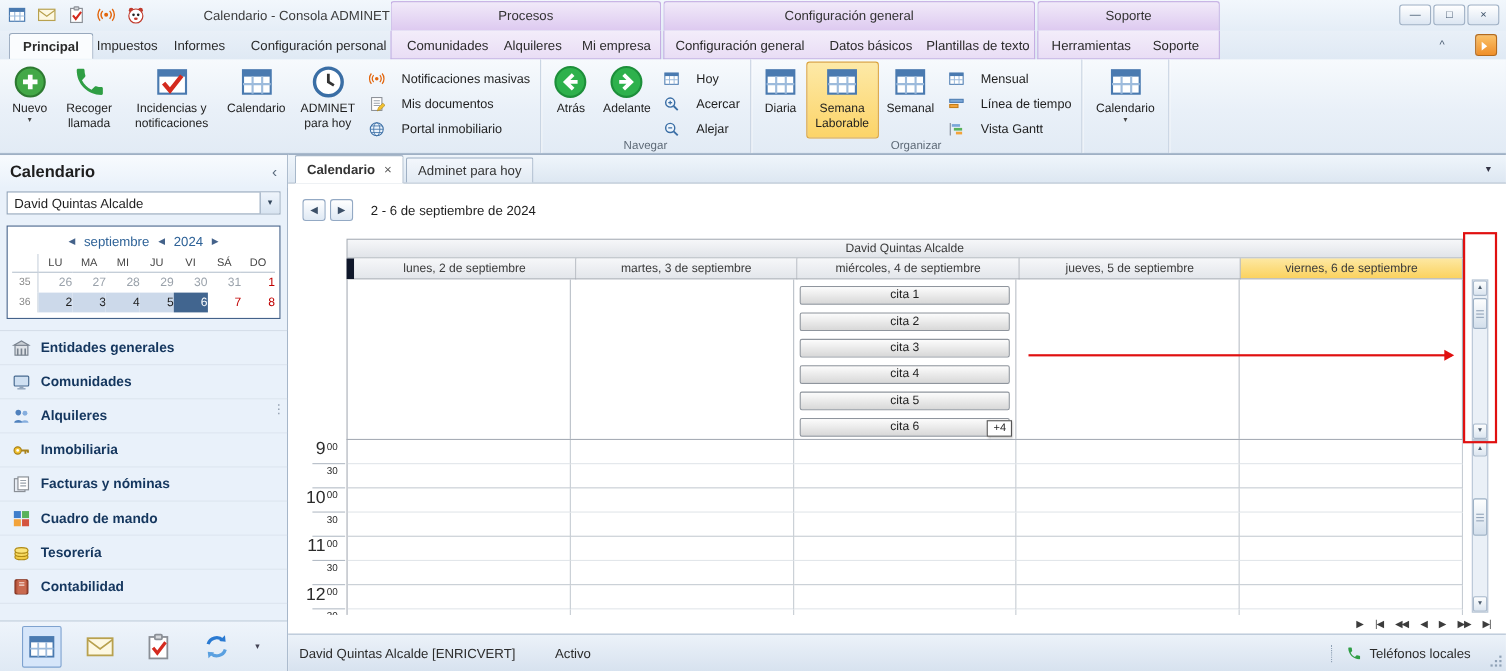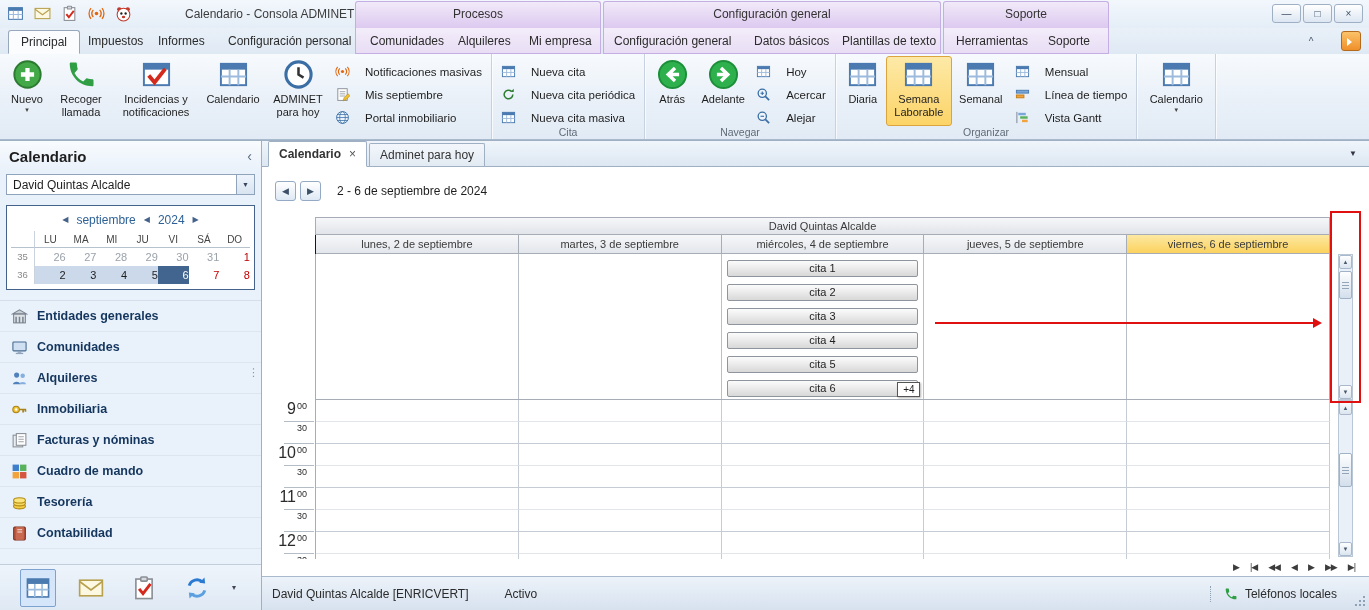--- a/index.html
+++ b/index.html
@@ -16,21 +16,21 @@
   .ctxhdr{position:absolute;top:1px;height:27px;border-radius:3px 3px 0 0;background:linear-gradient(#f1eaf9,#ddc9f0);border:1px solid #c5aee3;border-bottom:none;text-align:center;font-size:12px;color:#333;line-height:25px;overflow:hidden}
   .ctx-procesos{left:355px;width:246px}
   .ctx-configuracion{left:603px;width:338px}
   .ctx-soporte{left:943px;width:166px}
 
   
   .tabrow{position:absolute;top:28px;left:0;width:100%;height:26px;background:linear-gradient(#e9f0f8,#dfe9f4)}
   .ctxzone{position:absolute;top:0;height:26px;background:linear-gradient(#f3edfa,#e9ddf5);border:1px solid #c5aee3;border-top:none}
   .z-procesos{left:355px;width:246px}.z-configuracion{left:603px;width:338px}.z-soporte{left:943px;width:166px}
   .rtab{position:absolute;top:2px;height:24px;line-height:23px;padding:0 6px;font-size:12px;color:#2b2b2b;white-space:nowrap}
-  .rtab.active{background:#fafcfe;border:1px solid #97a8bd;border-bottom:1px solid #fafcfe;border-radius:3px 3px 0 0;font-weight:normal;padding:0 12px}
+  .rtab.active{background:#fafcfe;border:1px solid #97a8bd;border-bottom:1px solid #fafcfe;border-radius:3px 3px 0 0;font-weight:bold;padding:0 12px}
   .t-principal{left:8px}.t-impuestos{left:82px}.t-informes{left:152px}.t-confpers{left:222px}
   .t-comunidades{left:364px}.t-alquileres{left:452px}.t-miempresa{left:523px}
   .t-confgen{left:608px}.t-datos{left:748px}.t-plantillas{left:836px}
   .t-herramientas{left:950px}.t-soporte2{left:1042px}
   .ribbon-collapse{position:absolute;right:50px;top:6px;width:16px;height:15px;text-align:center;line-height:13px;font-size:10px;color:#44566b;border:1px solid transparent}
   .panel-btn{position:absolute;right:8px;top:3px;width:20px;height:20px;border-radius:3px;border:1px solid #b36a1d;background:linear-gradient(#fbc26a,#ef8f2a);}
   .panel-btn::after{content:"";position:absolute;left:5px;top:6px;width:0;height:0;border-left:5px solid #fff;border-top:4px solid transparent;border-bottom:4px solid transparent}
 
   
   .ribbon{position:absolute;top:54px;left:0;width:100%;height:86px;background:linear-gradient(#f7fafd,#e9f0f8 55%,#e2ebf5);border-bottom:1px solid #a9bacd;display:flex}
@@ -77,21 +77,21 @@
   .dtab.active{background:#fff;font-weight:bold;height:26px;margin-bottom:-1px;border-bottom:1px solid #fff}
   .dtab .x{font-weight:normal;color:#555;font-size:12px}
   .tabs-caret{margin-left:auto;margin-right:12px;align-self:center;font-size:8px;color:#334}
   .content{position:absolute;top:26px;left:0;right:0;bottom:34px;background:#fff;overflow:hidden}
   .cal-nav{position:absolute;top:14px;left:13px;display:flex;align-items:center}
   .nb{width:21px;height:20px;margin-right:4px;border:1px solid #93a9c4;border-radius:3px;background:linear-gradient(#fff,#dfe9f4);display:flex;align-items:center;justify-content:center;font-size:9px;color:#3c5068}
   .date-range{margin-left:12px;font-size:12px;color:#1e1e1e}
 
   .sched{position:absolute;left:53px;top:50px;width:1015px}
   .res-hdr{height:18px;line-height:17px;border:1px solid #a7adb6;background:linear-gradient(#f6f7f9,#e1e4e9);text-align:center;font-size:11px;color:#3a3a3a}
-  .day-row{display:flex;border-left:1px solid #0f172a}
+  .day-row{display:flex;border-left:7px solid #0f172a}
   .day-cell{flex:1;height:19px;line-height:18px;border-right:1px solid #a7adb6;border-bottom:1px solid #a7adb6;background:linear-gradient(#f6f7f9,#e3e6eb);text-align:center;font-size:11px;color:#3a3a3a;overflow:hidden;white-space:nowrap}
   .day-cell.today{background:linear-gradient(#fde8a2,#fbd25e)}
   .allday-row{display:flex;border-left:1px solid #a7adb6;border-bottom:1px solid #a7adb6;height:146px;background:#fff}
   .allday-col{flex:1;border-right:1px solid #b9bfc7;position:relative}
   .allday-col:last-child{border-right:1px solid #a7adb6}
   .appt{height:17px;line-height:15px;margin:7px 5px 0;border:1px solid #8f959d;border-radius:2px;background:linear-gradient(#fcfcfc,#d8d8d8);text-align:center;font-size:11px;color:#1e1e1e}
   .appt:first-child{margin-top:6px}
   .overflow-badge{position:absolute;right:3px;top:128px;width:23px;height:15px;line-height:13px;background:#fff;border:1px solid #555;font-size:10px;text-align:center;box-shadow:1px 1px 2px rgba(0,0,0,.3)}
 
   .gutter{position:absolute;left:0;top:233px;width:52px;height:159px;overflow:hidden}
@@ -356,54 +356,31 @@
       <div class="smallbtn">
         <svg class="sicon">
             <use href="#sym-broadcast"></use>
           </svg>
         <span>Notificaciones masivas</span>
       </div>
       <div class="smallbtn">
         <svg class="sicon">
             <use href="#sym-docpencil"></use>
           </svg>
-        <span>Mis septiembre</span>
+        <span>Mis documentos</span>
       </div>
       <div class="smallbtn">
         <svg class="sicon">
             <use href="#sym-globe"></use>
           </svg>
         <span>Portal inmobiliario</span>
       </div>
     </div>
   </div>
 
-  <div class="rgroup">
-    <div class="smallstack">
-      <div class="smallbtn">
-        <svg class="sicon">
-            <use href="#sym-table"></use>
-          </svg>
-        <span>Nueva cita</span>
-      </div>
-      <div class="smallbtn">
-        <svg class="sicon">
-            <use href="#sym-recur"></use>
-          </svg>
-        <span>Nueva cita periódica</span>
-      </div>
-      <div class="smallbtn">
-        <svg class="sicon">
-            <use href="#sym-table"></use>
-          </svg>
-        <span>Nueva cita masiva</span>
-      </div>
-    </div>
-    <div class="glabel">Cita</div>
-  </div>
 
   <div class="rgroup">
     <div class="bigbtn w46">
       <svg class="bicon">
           <use href="#sym-arrow-left"></use>
         </svg>
       <span>Atrás</span>
     </div>
     <div class="bigbtn w56">
       <svg class="bicon">

